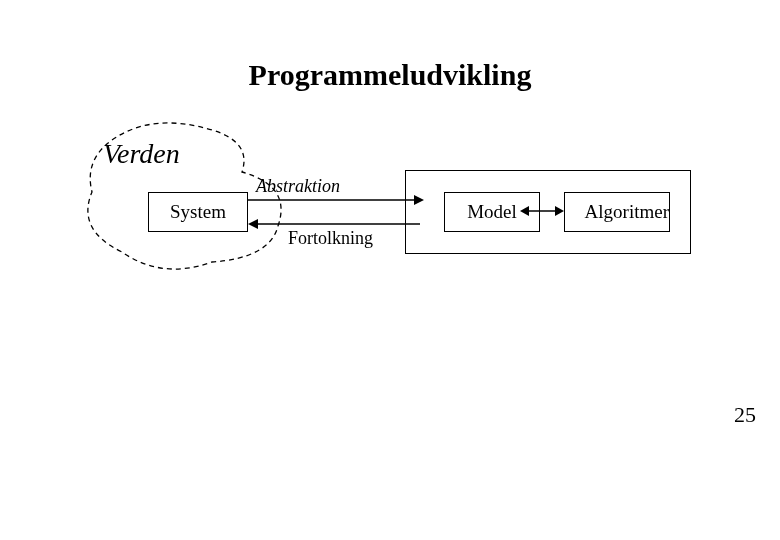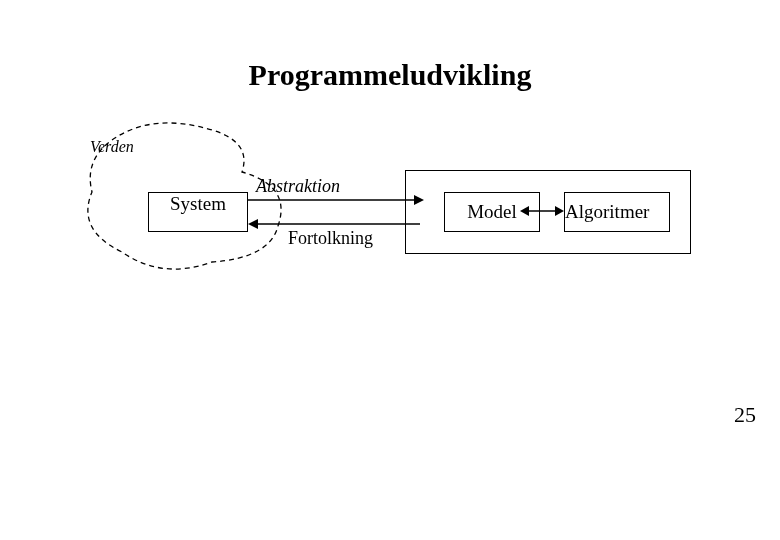--- a/index.html
+++ b/index.html
@@ -66,38 +66,38 @@
     display: flex; align-items: center; justify-content: center;
     font-size: 19px;
   }
   .algoritmer-box {
     position: absolute;
     left: 564px;
     top: 192px;
     width: 104px;
     height: 38px;
     border: 1px solid #000;
-    display: flex; align-items: center; justify-content: flex-start;
+    display: flex; align-items: center; justify-content: flex-end;
     font-size: 19px;
   }
   .system-box {
     position: absolute;
     left: 148px;
     top: 192px;
     width: 98px;
     height: 38px;
     border: 1px solid #000;
-    display: flex; align-items: flex-start; justify-content: center;
+    display: flex; align-items: center; justify-content: center;
     font-size: 19px;
   }
   .verden-label {
     position: absolute;
-    left: 90px;
+    left: 103px;
     top: 138px;
-    font-size: 16px;
+    font-size: 28px;
     font-style: italic;
   }
   .abstraktion-label {
     position: absolute;
     left: 256px;
     top: 176px;
     width: 149px;
     text-align: left;
     font-size: 18px;
     font-style: italic;

